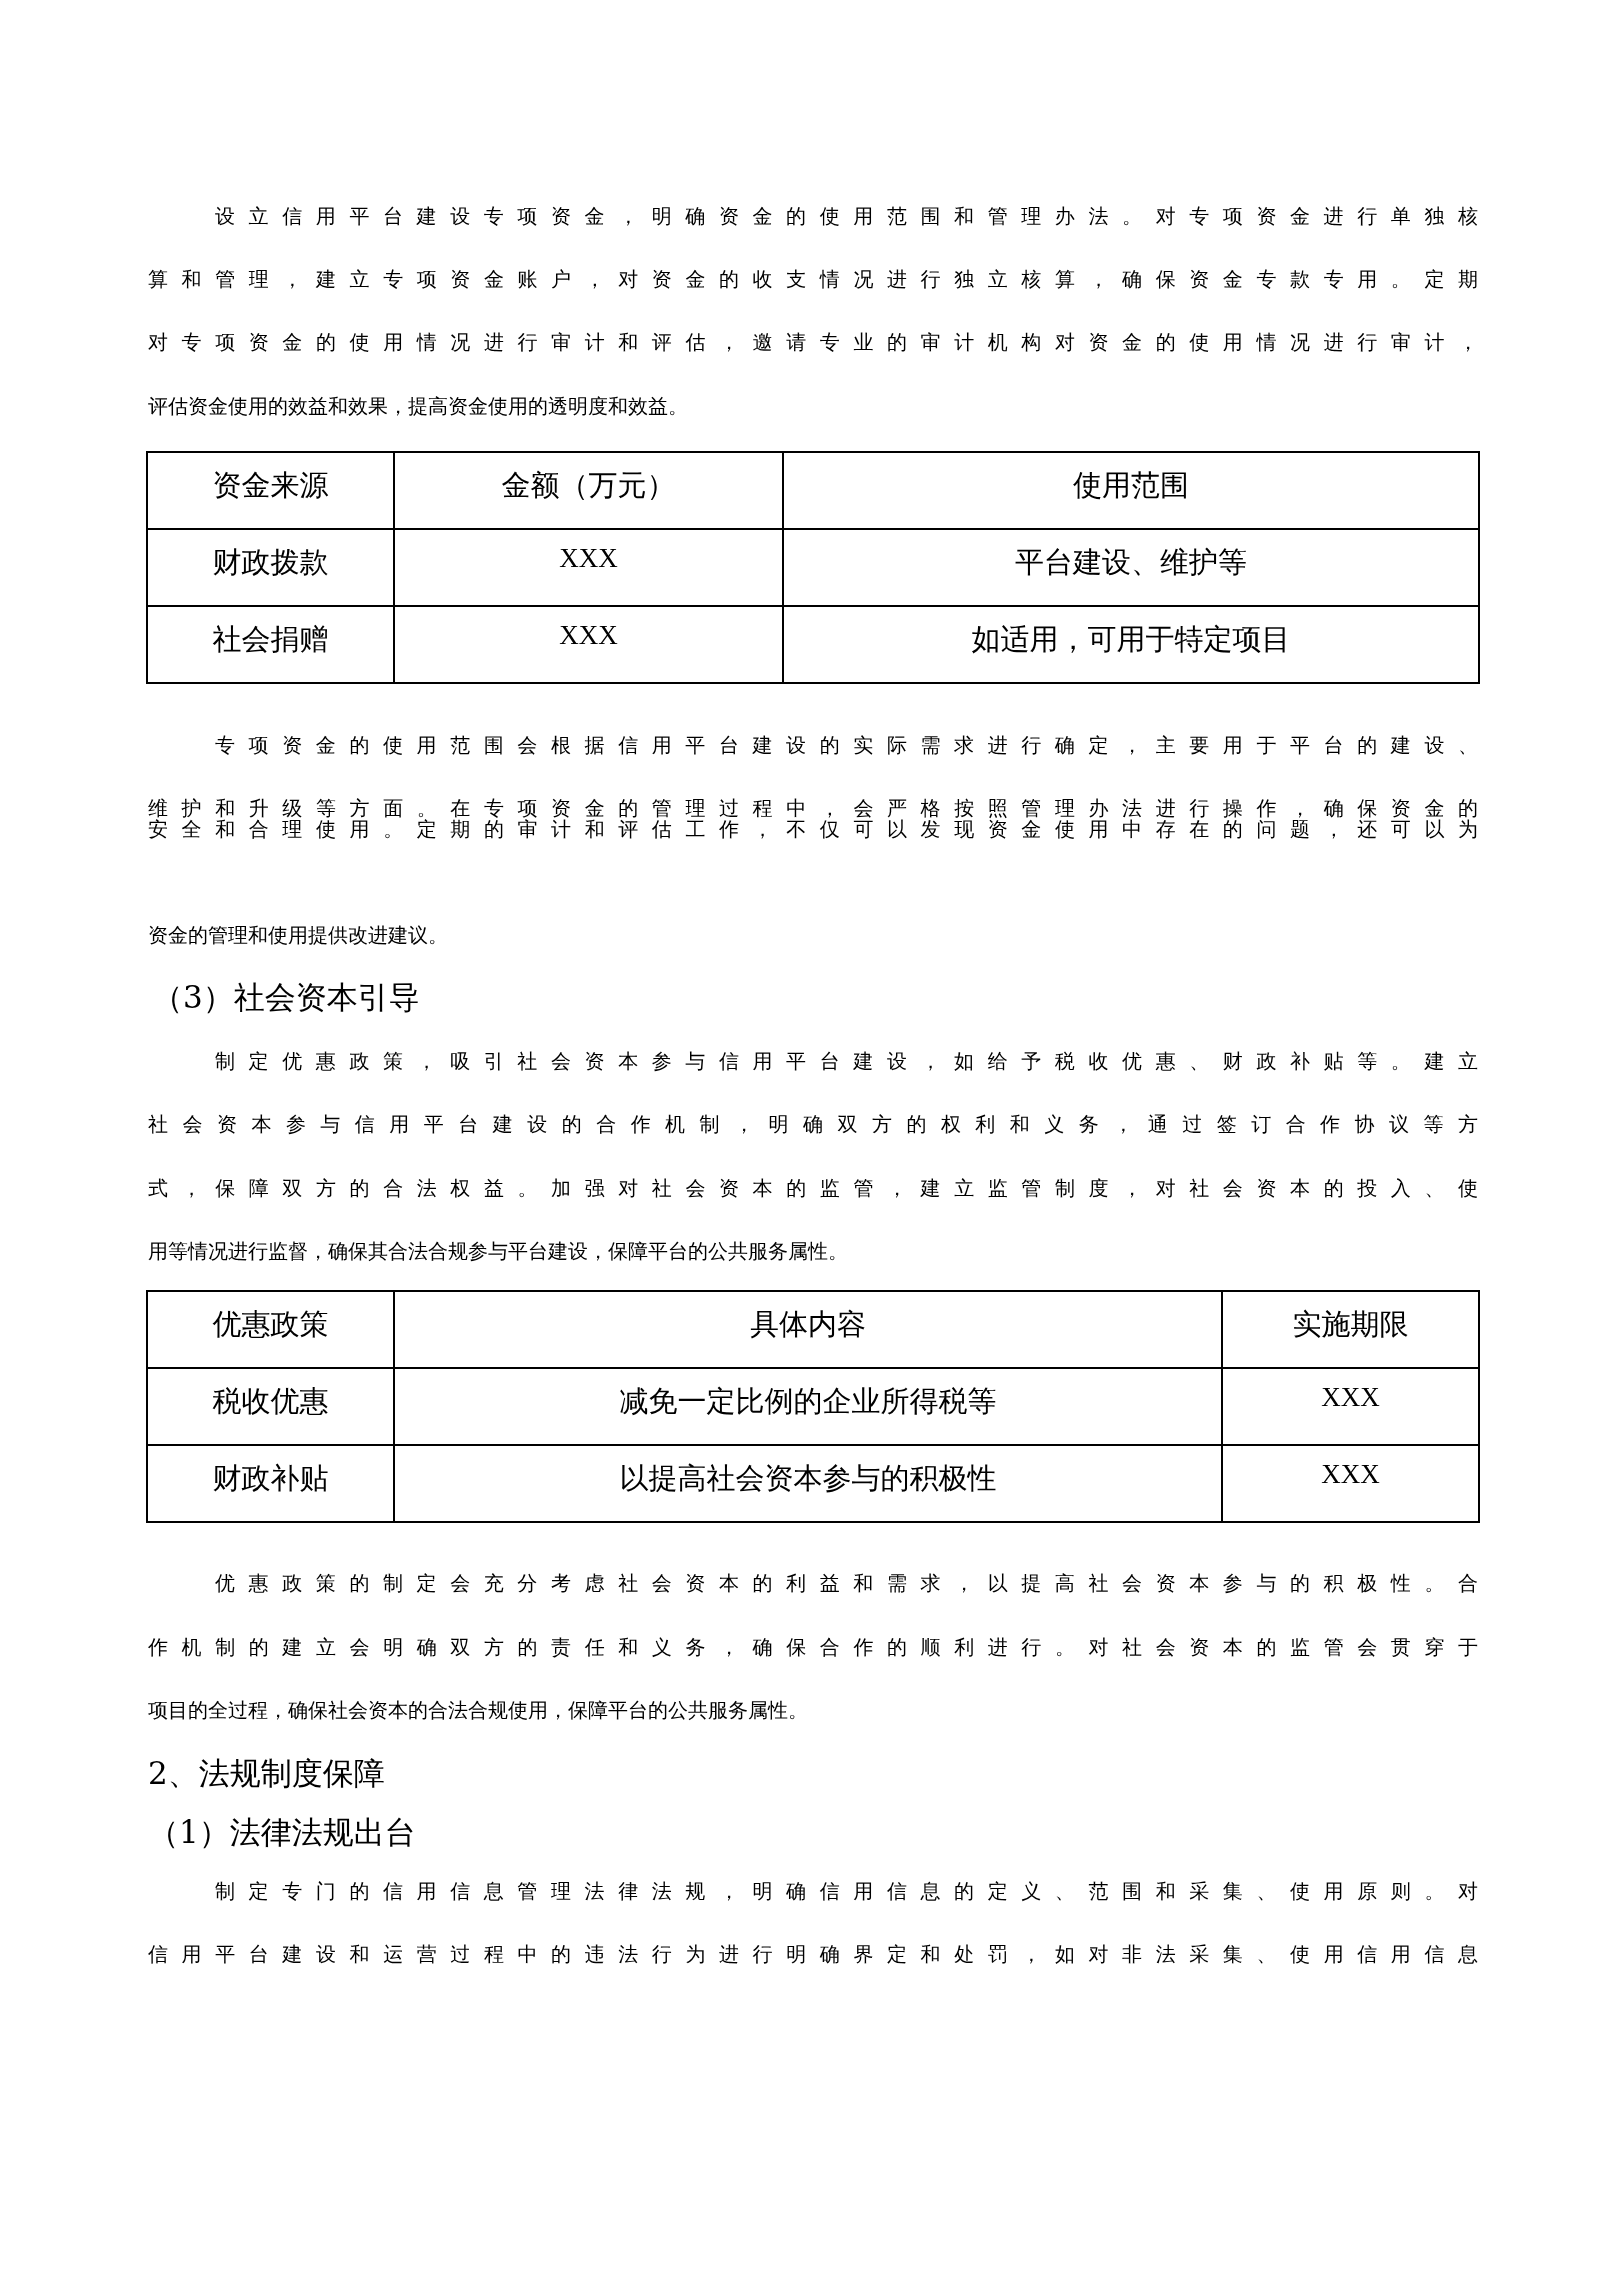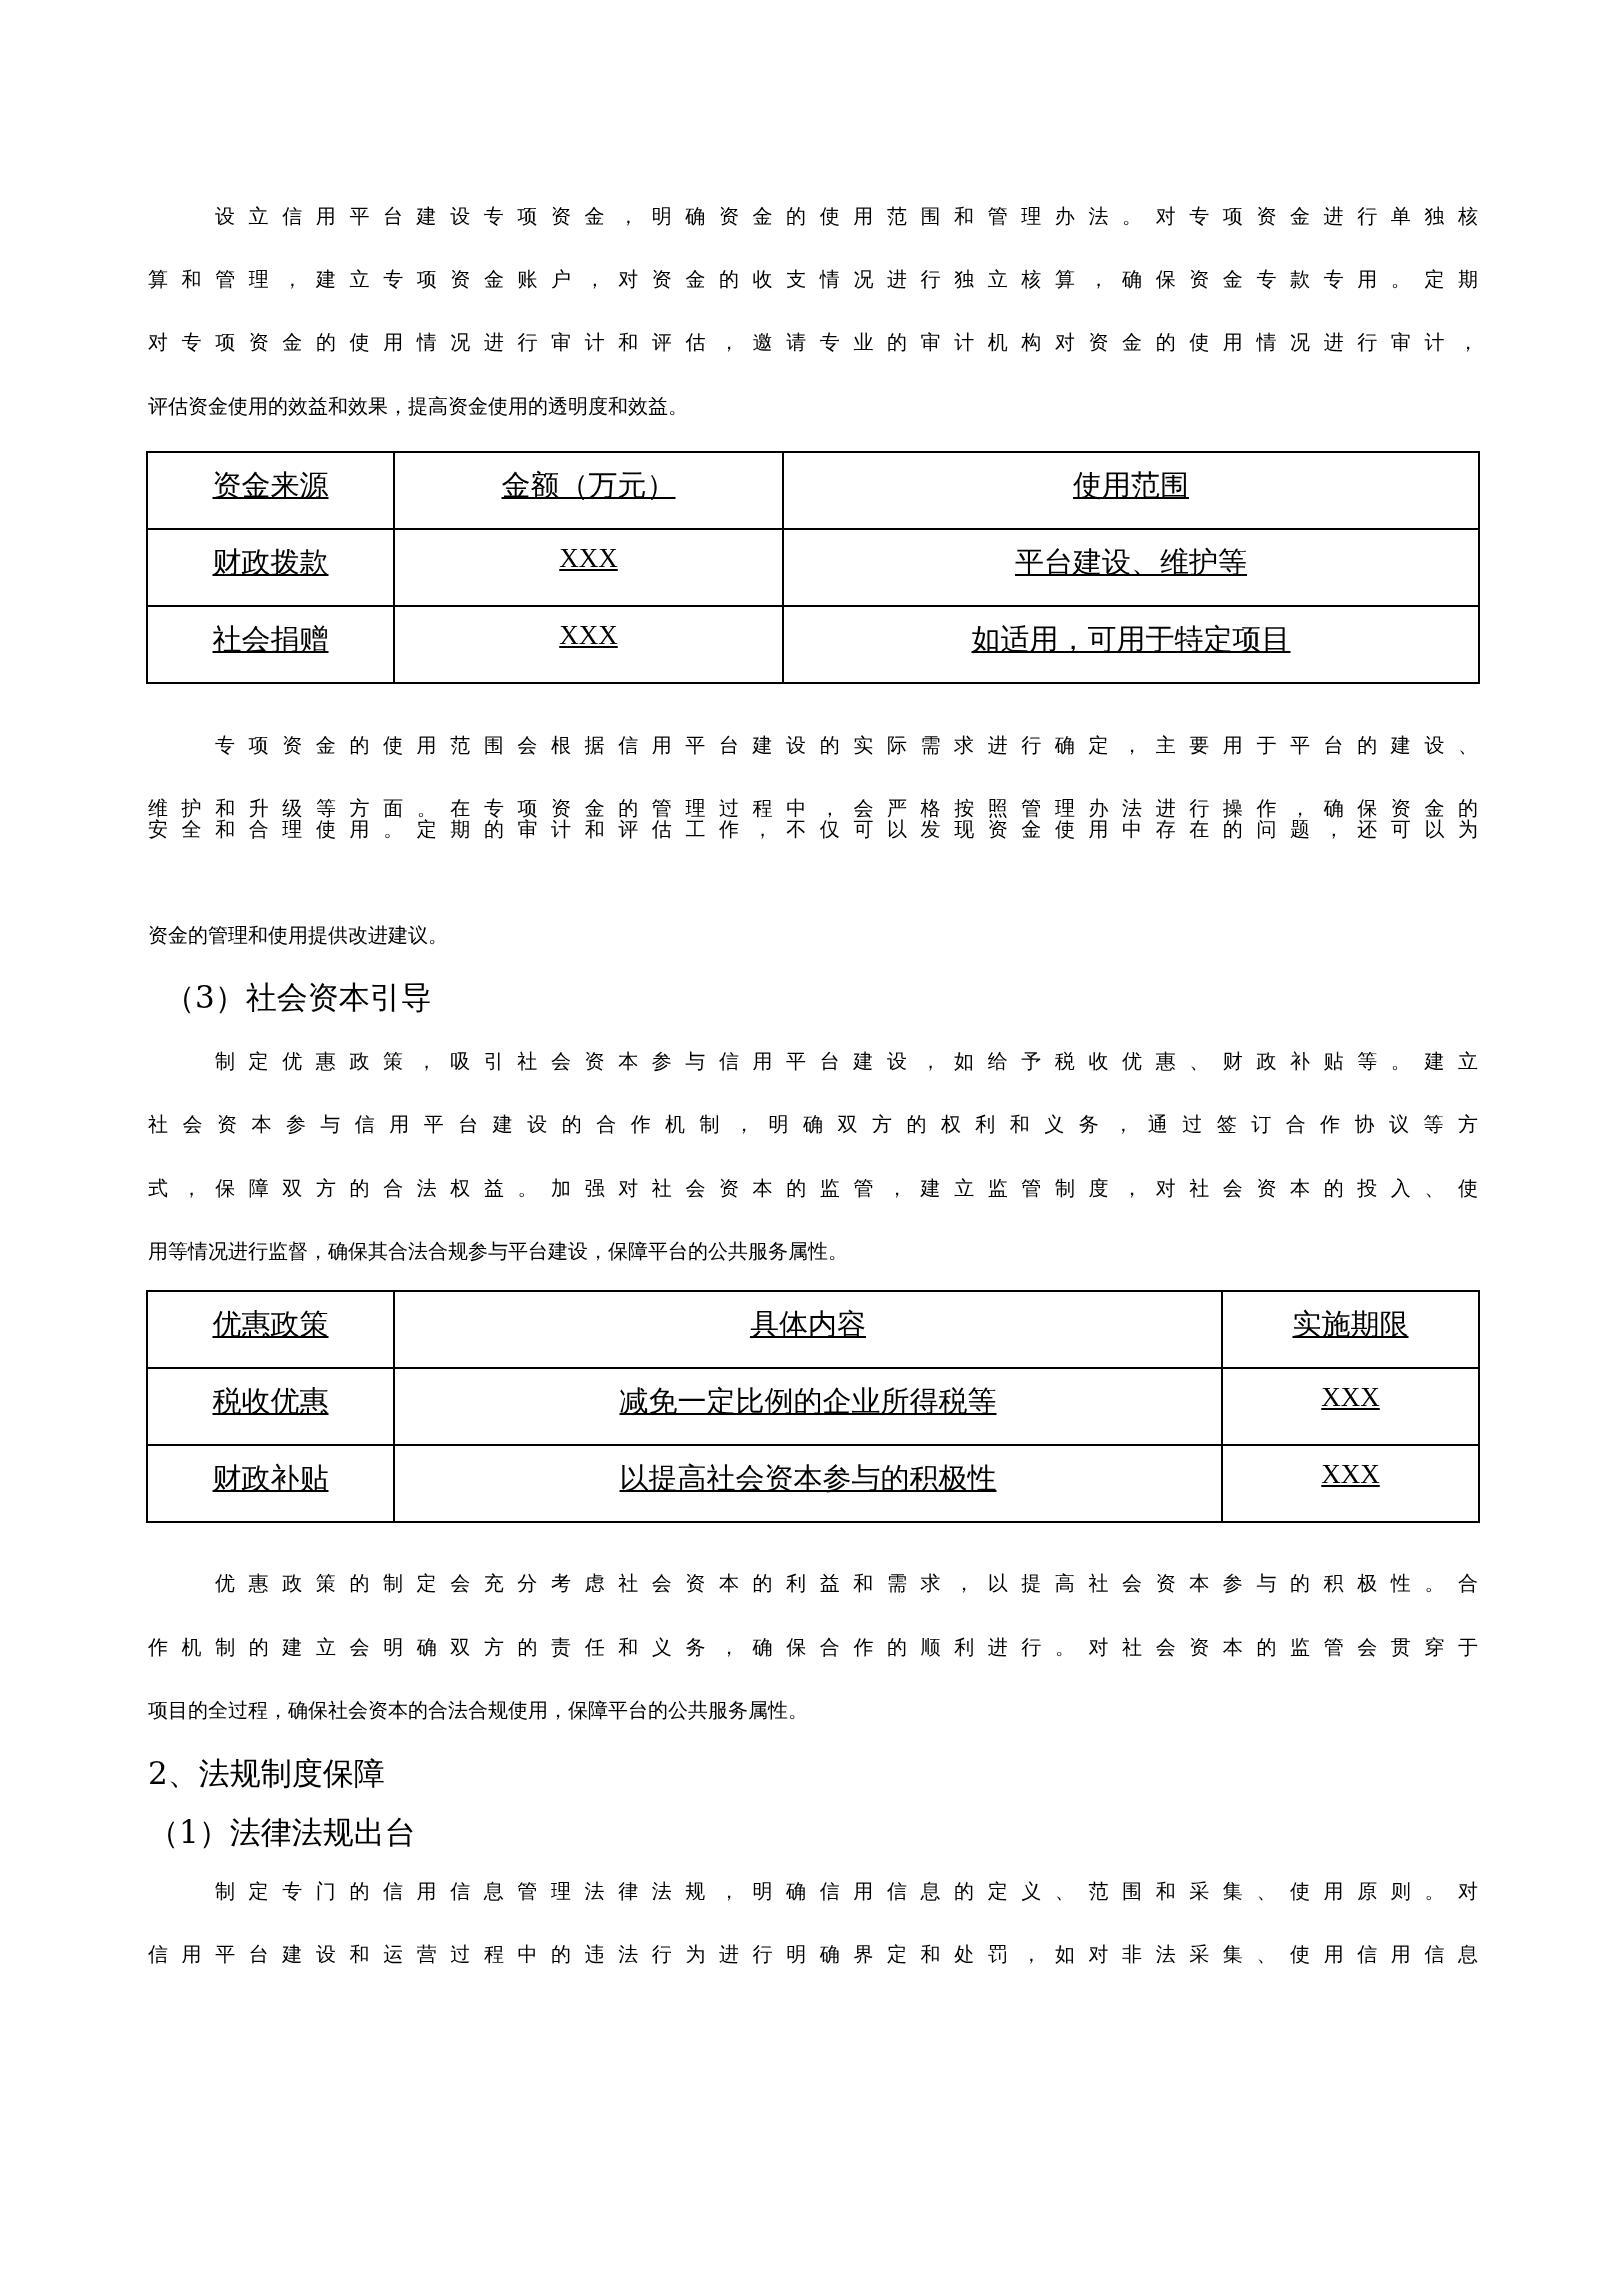--- a/index.html
+++ b/index.html
@@ -4,21 +4,21 @@
 <style>
   html, body { margin: 0; padding: 0; background: #ffffff; }
   body { width: 1623px; height: 2295px; position: relative; overflow: hidden;
          font-family: "DejaVu Serif", "Liberation Serif", serif; color: #000; }
   .line { position: absolute; left: 148px; width: 1330px; height: 63px;
           font-size: 20px; line-height: 63px; white-space: nowrap;
           text-align: justify; text-align-last: justify; letter-spacing: 0; }
   .line.last { text-align-last: left; }
   .line.indent { left: 215px; width: 1263px; }
   .heading { position: absolute; font-size: 31px; line-height: 63px; height: 63px; white-space: nowrap; }
-  table.doc { position: absolute; left: 146px; border-collapse: collapse; table-layout: fixed; text-decoration: underline; }
+  table.doc { position: absolute; left: 146px; border-collapse: collapse; table-layout: fixed; }
   table.doc td { border: 2px solid #000; height: 77px; font-size: 29px; text-align: center;
                  vertical-align: top; padding: 13px 3.9px 0 3.9px; box-sizing: border-box; white-space: nowrap; }
   table.doc td.xxx { font-family: "Liberation Serif", serif; font-size: 27px; }
 </style>
 </head>
 <body>
 
 <div>
   <div class="line indent" style="top:185px">设立信用平台建设专项资金，明确资金的使用范围和管理办法。对专项资金进行单独核</div>
   <div class="line" style="top:248px">算和管理，建立专项资金账户，对资金的收支情况进行独立核算，确保资金专款专用。定期</div>
@@ -51,21 +51,21 @@
 </tbody>
   </table>
 
 <div>
   <div class="line indent" style="top:714px">专项资金的使用范围会根据信用平台建设的实际需求进行确定，主要用于平台的建设、</div>
   <div class="line" style="top:777px">维护和升级等方面。在专项资金的管理过程中，会严格按照管理办法进行操作，确保资金的</div>
   <div class="line" style="top:798px">安全和合理使用。定期的审计和评估工作，不仅可以发现资金使用中存在的问题，还可以为</div>
   <div class="line last" style="top:904px">资金的管理和使用提供改进建议。</div>
 </div>
 
-<div class="heading" style="top:966px; left:164px;">（3）社会资本引导</div>
+<div class="heading" style="top:966px; left:152px;">（3）社会资本引导</div>
 
 <div>
   <div class="line indent" style="top:1030px">制定优惠政策，吸引社会资本参与信用平台建设，如给予税收优惠、财政补贴等。建立</div>
   <div class="line" style="top:1093px">社会资本参与信用平台建设的合作机制，明确双方的权利和义务，通过签订合作协议等方</div>
   <div class="line" style="top:1157px">式，保障双方的合法权益。加强对社会资本的监管，建立监管制度，对社会资本的投入、使</div>
   <div class="line last" style="top:1220px">用等情况进行监督，确保其合法合规参与平台建设，保障平台的公共服务属性。</div>
 </div>
 
 <table class="doc" style="top:1290px; width:1331px;">
   <colgroup>

